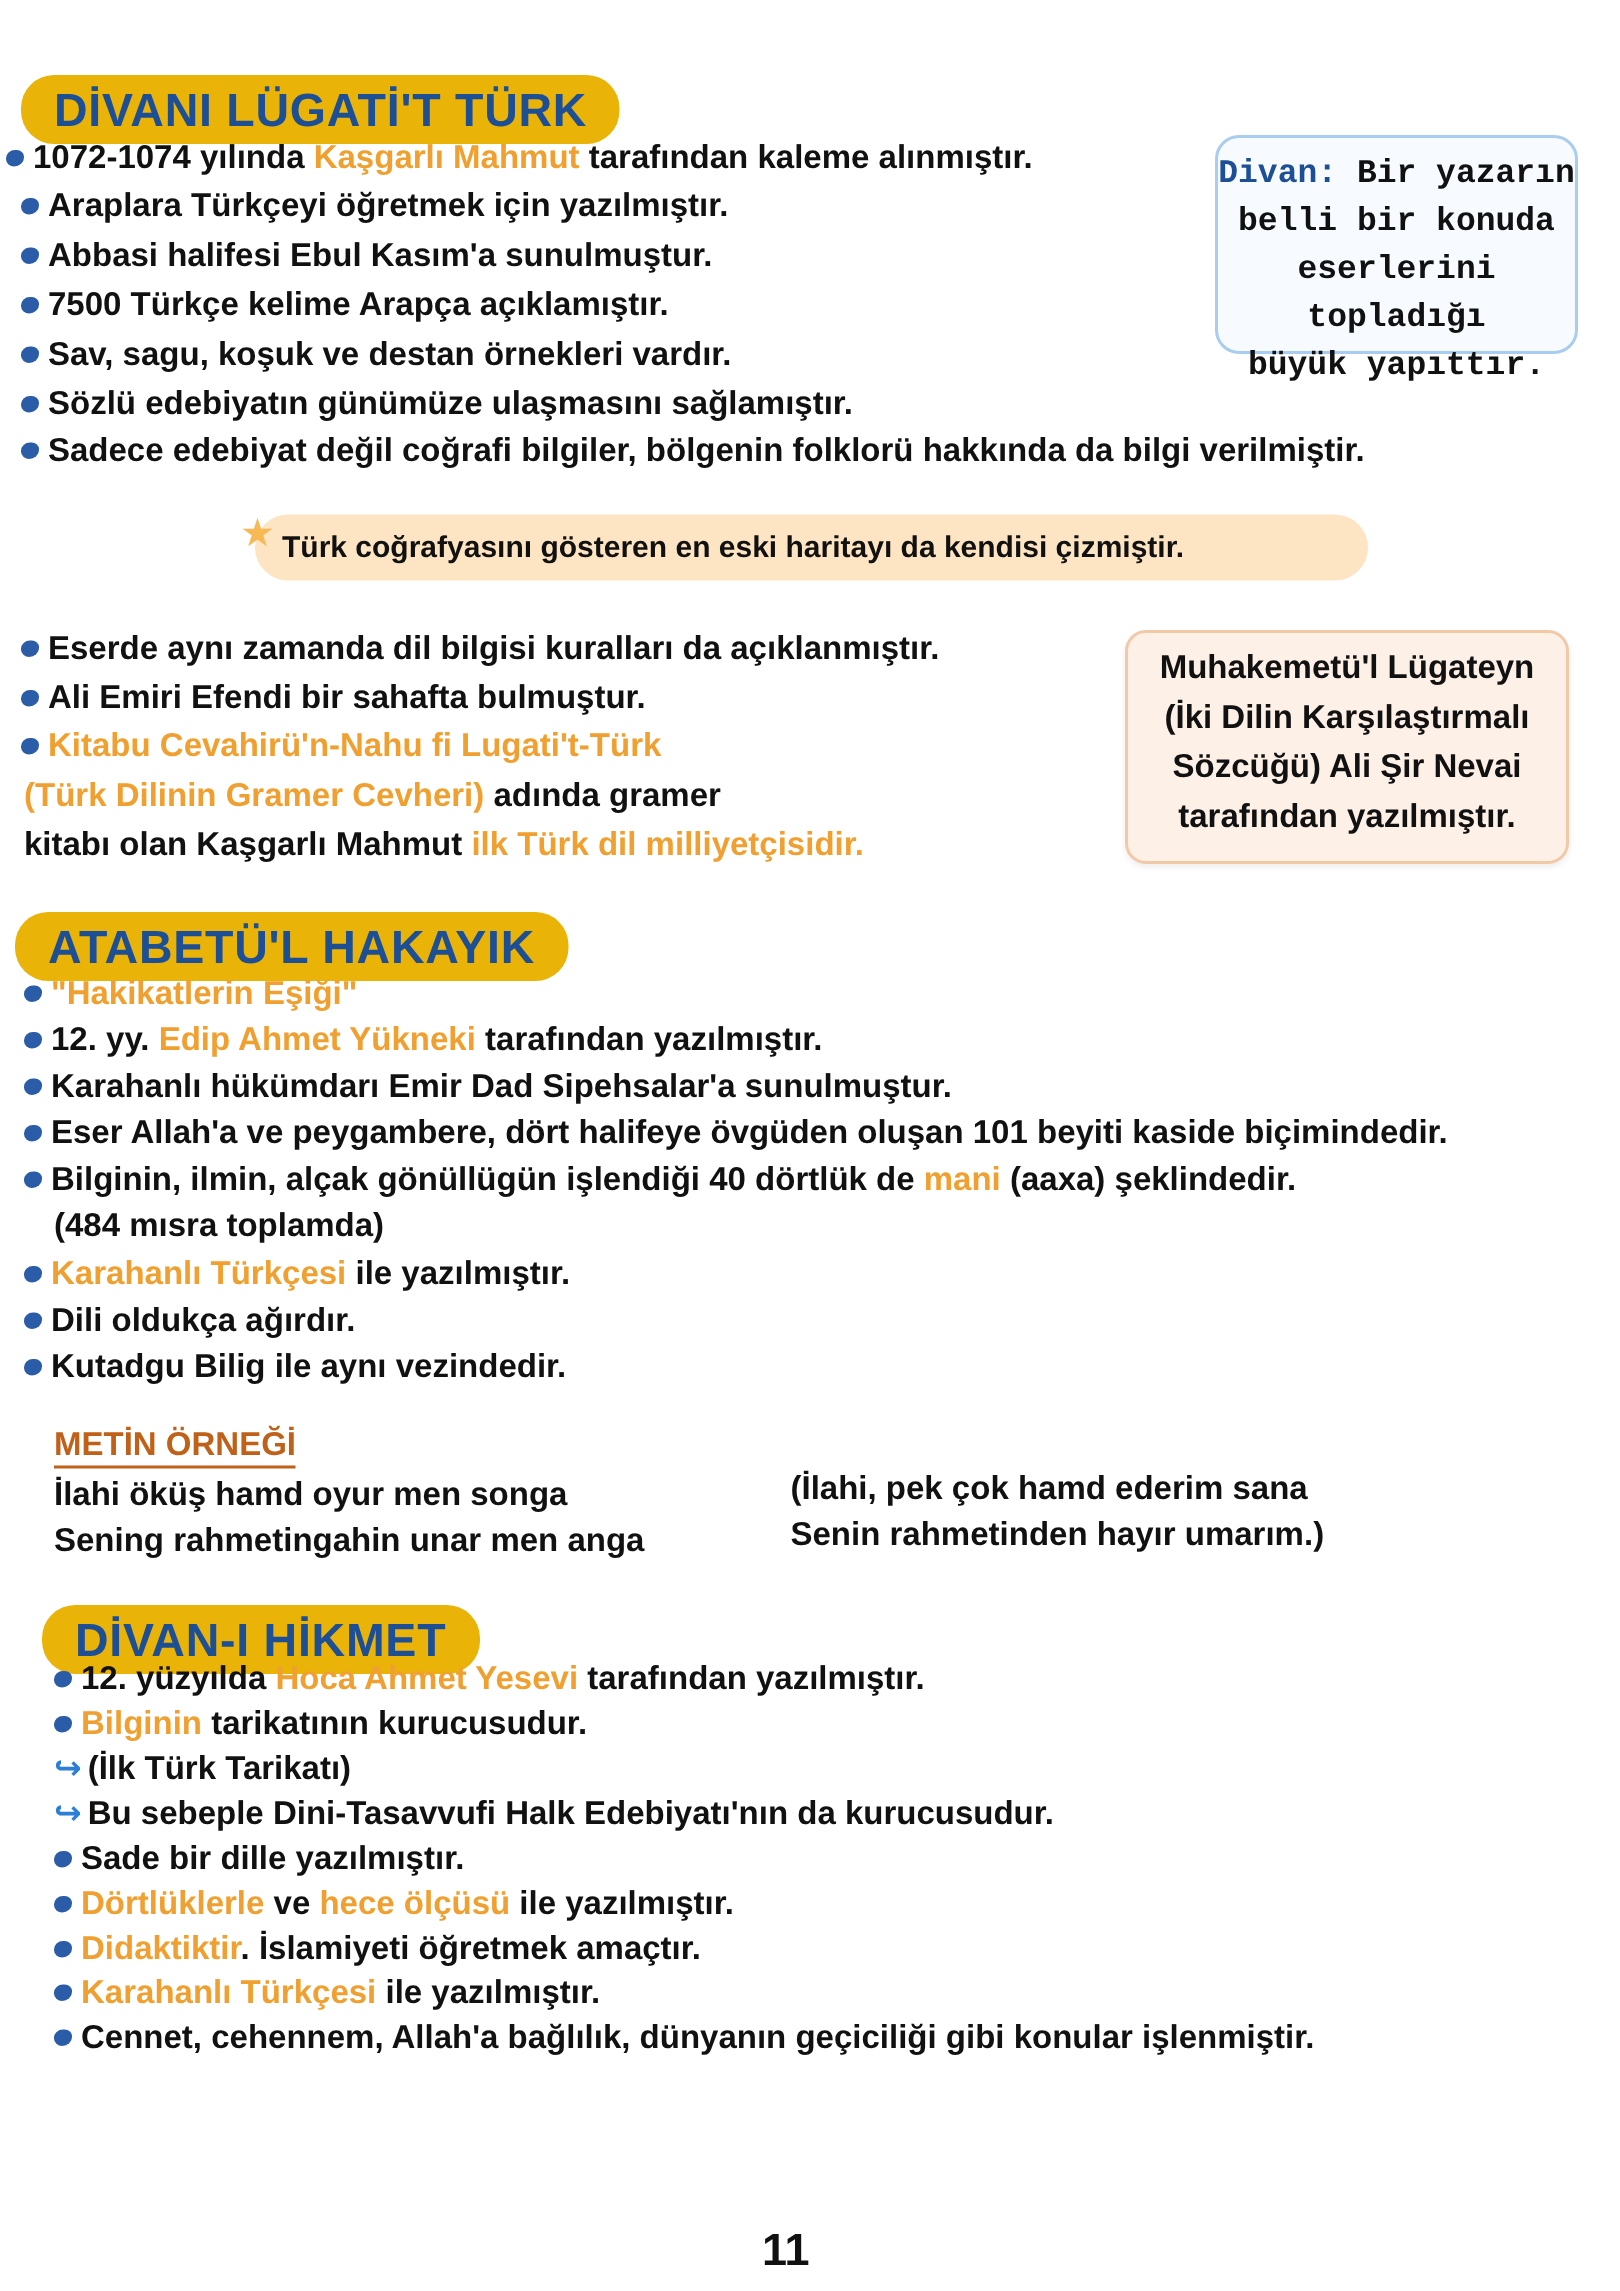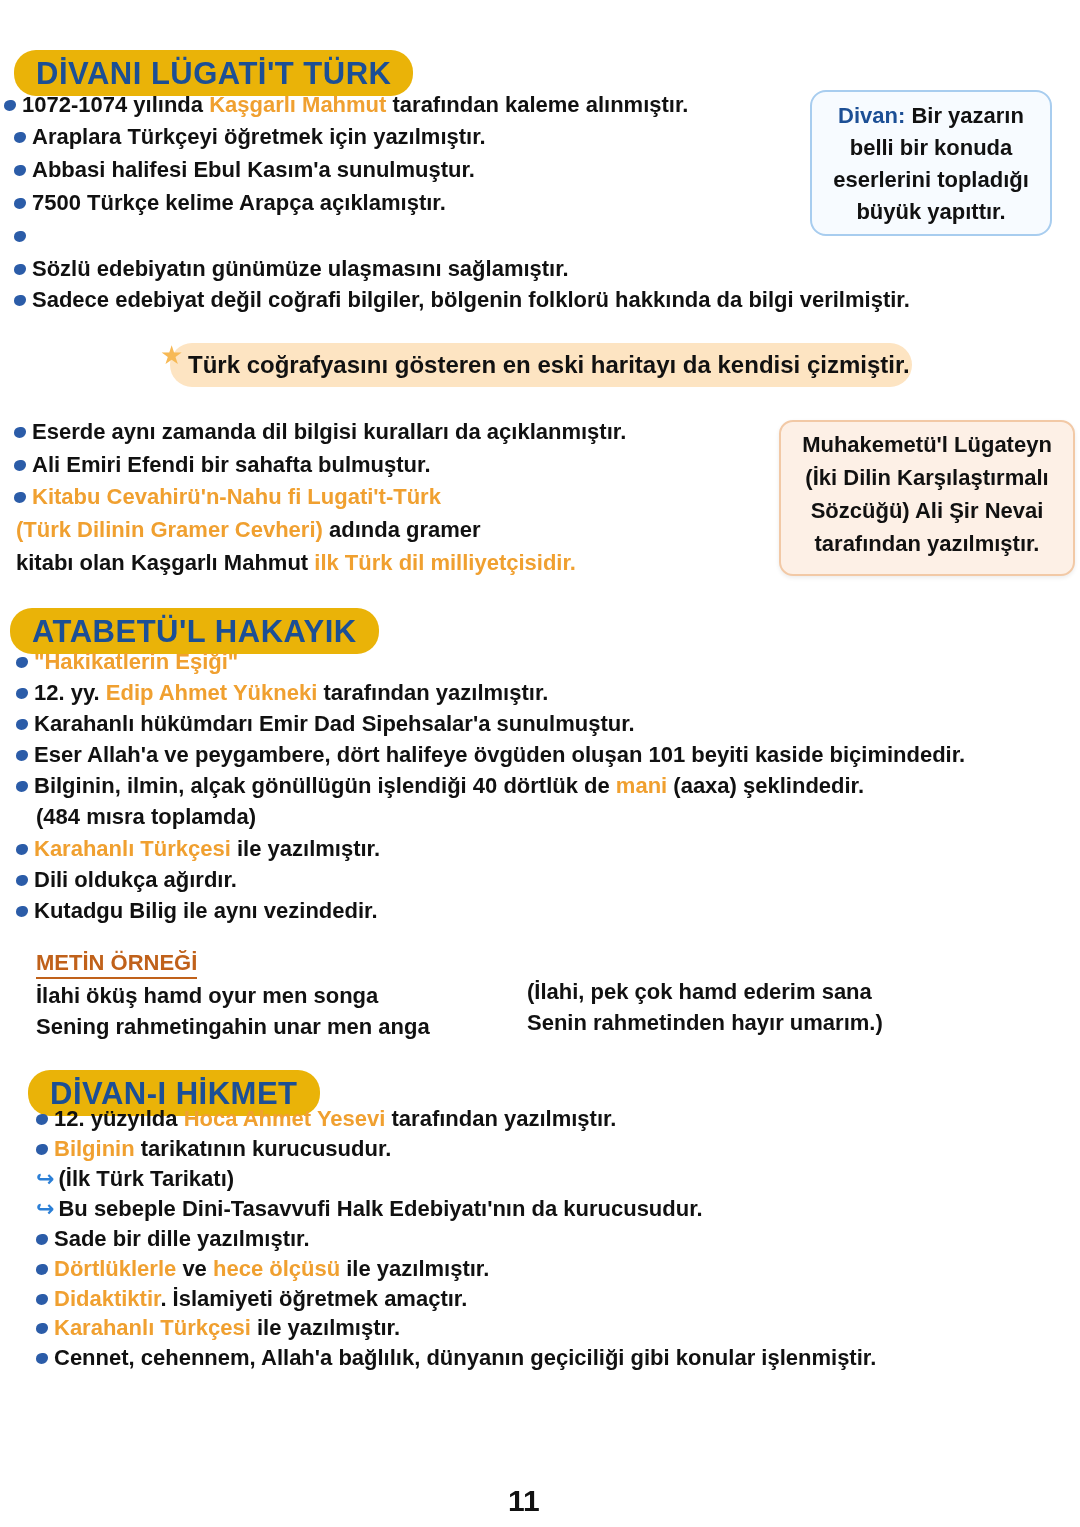--- a/index.html
+++ b/index.html
@@ -9,44 +9,44 @@
                   color: #1c4f95; font-weight: bold; font-size: 31px; letter-spacing: 0.5px;
                   padding: 6px 22px 4px 22px; white-space: nowrap; }
   .line { position: absolute; font-size: 22px; line-height: 30px; white-space: nowrap; font-weight: bold; }
   .line .hl { color: #f0a030; }
   .bullet { display: inline-block; width: 12px; height: 11px; margin-right: 6px;
             background: #2b5ca8; border-radius: 50% 40% 55% 45%; vertical-align: 1px; }
   .arrow { color: #2b7fd6; font-weight: bold; margin-right: 4px; }
   .note-blue { position: absolute; left: 810px; top: 90px; width: 242px; height: 146px;
                border: 2px solid #a8cdef; border-radius: 16px; background: #f7fbff;
                box-sizing: border-box; text-align: center; font-size: 22px; line-height: 32px;
-               padding-top: 8px; font-weight: bold; }
+               padding-top: 8px; font-weight: bold; font-family: Liberation Mono, monospace; }
   .note-blue .term { color: #1c4f95; }
   .note-peach { position: absolute; left: 750px; top: 420px; width: 296px; height: 156px;
                 border: 2px solid #f2c9a6; border-radius: 14px; background: #fdf0e6;
                 box-sizing: border-box; text-align: center; font-size: 22px; line-height: 33px;
-                padding-top: 6px; font-weight: bold; box-shadow: 0 2px 4px rgba(0,0,0,0.08); margin-left: 29px; }
+                padding-top: 6px; font-weight: bold; box-shadow: 0 2px 4px rgba(0,0,0,0.08); }
   .callout { position: absolute; left: 170px; top: 343px; width: 742px; height: 44px;
              background: #fde4c2; border-radius: 22px; box-sizing: border-box;
-             font-size: 24px; line-height: 44px; padding-left: 18px; font-weight: bold; }
+             font-size: 20px; line-height: 44px; padding-left: 18px; font-weight: bold; }
   .star { position: absolute; left: 160px; top: 340px; color: #f7b955; font-size: 26px; }
   .subhead { position: absolute; left: 36px; top: 950px; color: #c0611a; font-weight: bold;
              font-size: 22px; border-bottom: 2px solid #c0611a; padding-bottom: 1px; }
   .page-num { position: absolute; left: 508px; top: 1484px; font-size: 30px; font-weight: bold; }
 </style>
 </head>
 <body>
 
 <div class="heading-pill" style="left:14px; top:50px;">DİVANI LÜGATİ'T TÜRK</div>
 
 <div class="line" style="left:4px; top:90px;"><span class="bullet"></span><span>1072-1074  yılında </span><span class="hl">Kaşgarlı Mahmut</span><span> tarafından kaleme alınmıştır.</span></div>
 <div class="line" style="left:14px; top:122px;"><span class="bullet"></span><span>Araplara Türkçeyi öğretmek için yazılmıştır.</span></div>
 <div class="line" style="left:14px; top:155px;"><span class="bullet"></span><span>Abbasi halifesi Ebul Kasım'a sunulmuştur.</span></div>
 <div class="line" style="left:14px; top:188px;"><span class="bullet"></span><span>7500 Türkçe kelime Arapça açıklamıştır.</span></div>
-<div class="line" style="left:14px; top:221px;"><span class="bullet"></span></div>
+<div class="line" style="left:14px; top:221px;"><span class="bullet"></span><span>Sav, sagu, koşuk ve destan örnekleri vardır.</span></div>
 <div class="line" style="left:14px; top:254px;"><span class="bullet"></span><span>Sözlü edebiyatın günümüze ulaşmasını sağlamıştır.</span></div>
 <div class="line" style="left:14px; top:285px;"><span class="bullet"></span><span>Sadece edebiyat değil coğrafi bilgiler, bölgenin folklorü hakkında da bilgi verilmiştir.</span></div>
 
 <div class="note-blue">
   <span class="term">Divan:</span><span> Bir yazarın</span><br>
   <span>belli bir konuda</span><br>
   <span>eserlerini topladığı</span><br>
   <span>büyük yapıttır.</span>
 </div>
 

